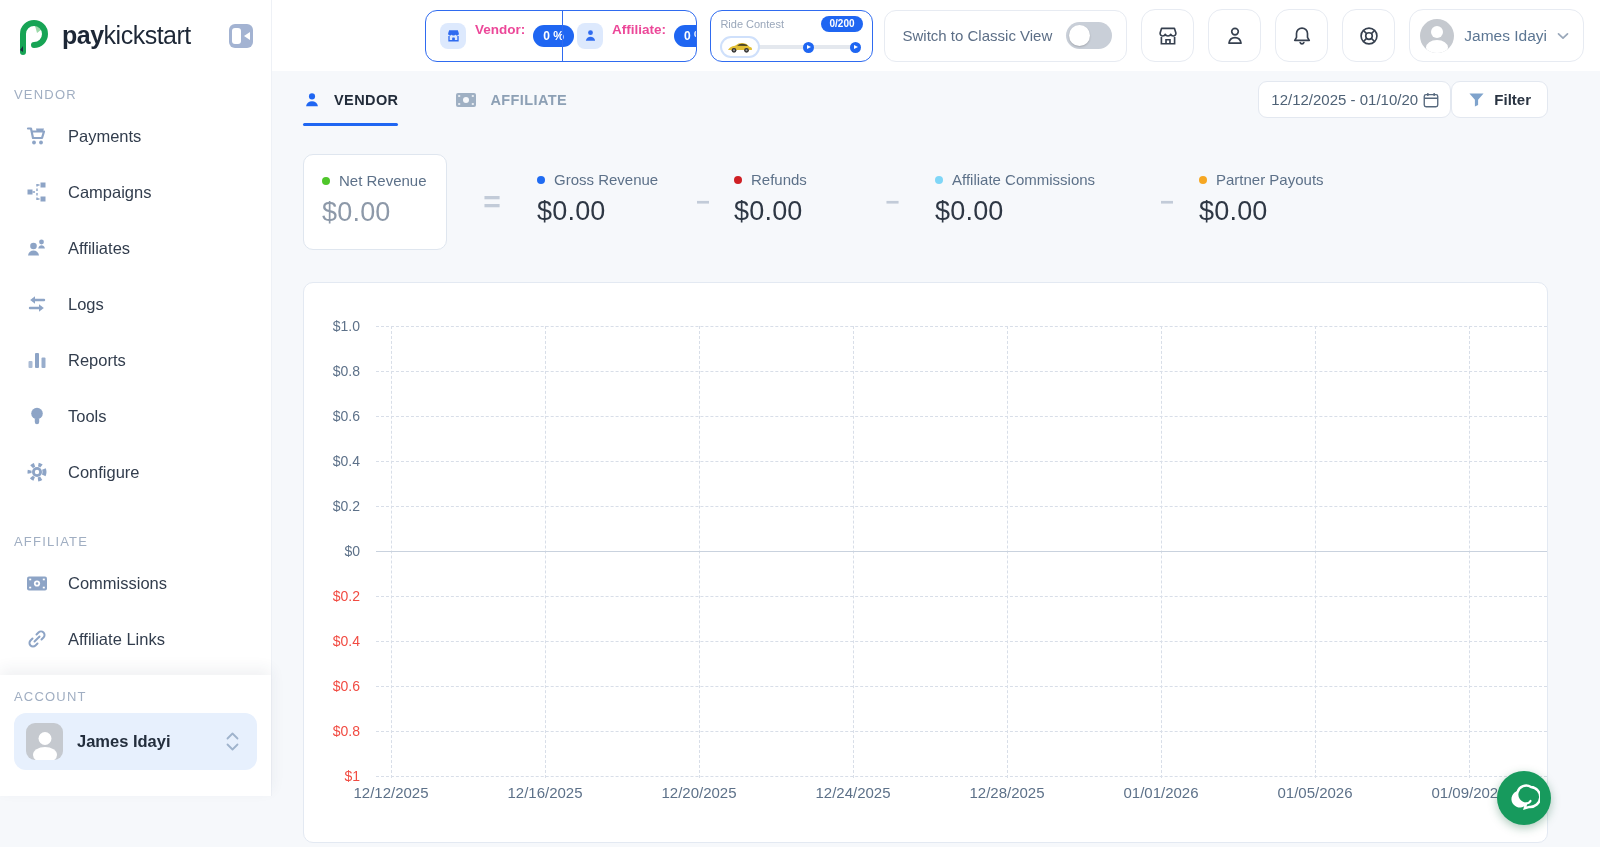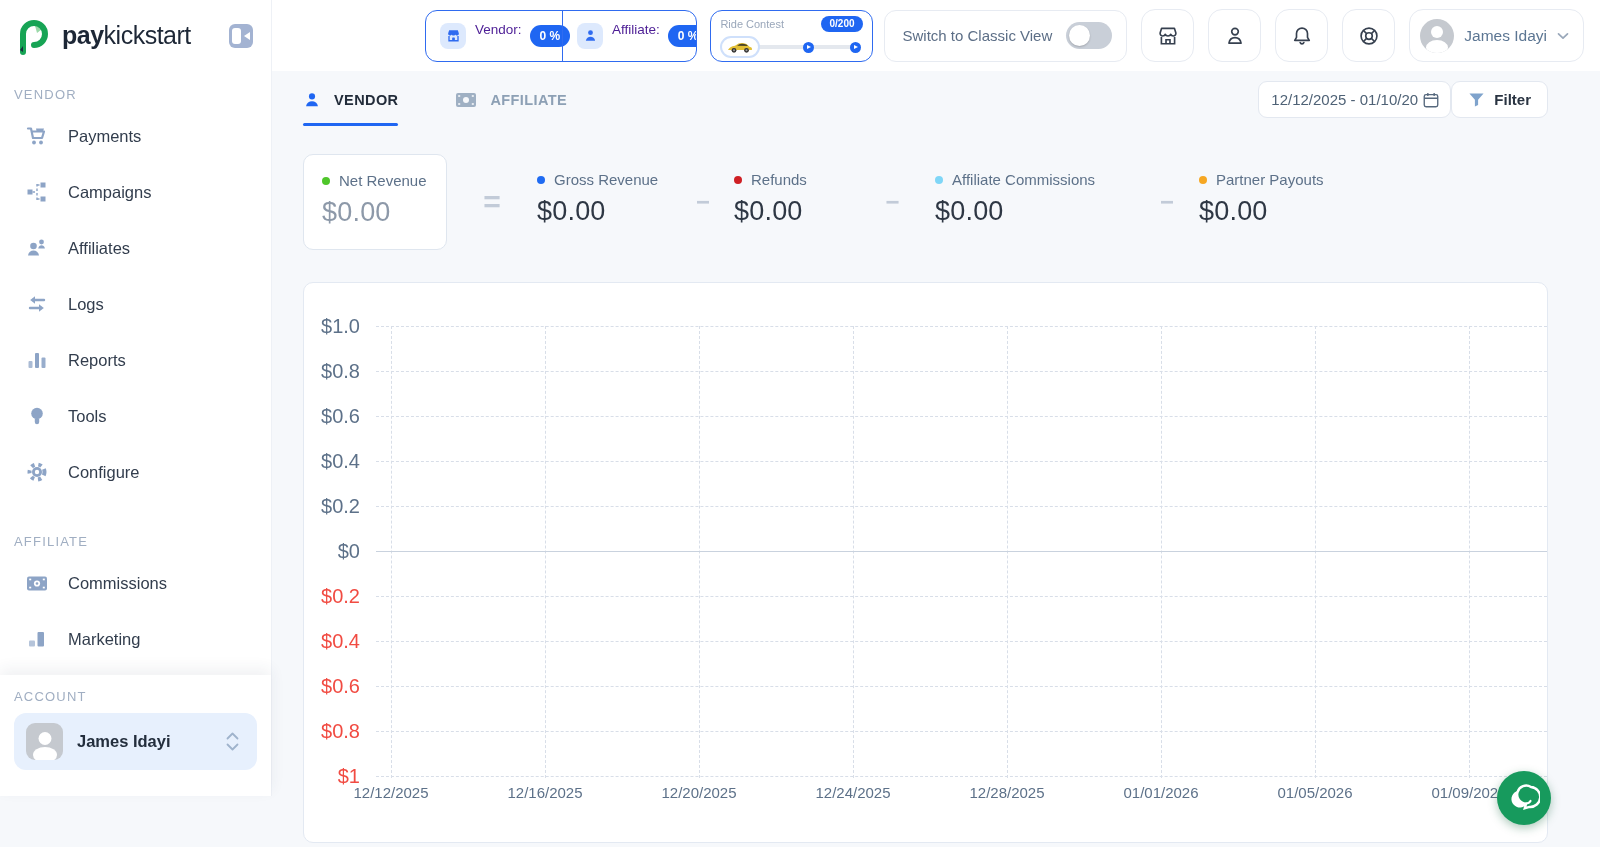--- a/index.html
+++ b/index.html
@@ -38,21 +38,21 @@
 
   
   .right-col { flex:1; display:flex; flex-direction:column; min-width:0; }
 
   
   .topbar { height:71px; background:#fff; display:flex; align-items:center; flex:none; }
   .pill-box { display:flex; height:52px; border:1.5px solid #2f6bf0; border-radius:12px; margin-left:153px; overflow:hidden; background:#fff; }
   .pill-half { display:flex; align-items:center; padding:0 14px; width:136px; }
   .pill-half + .pill-half { border-left:1.5px solid #2f6bf0; }
   .mini-chip { width:26px; height:26px; border-radius:8px; background:#dde9fd; color:#2f6bf0; display:flex; align-items:center; justify-content:center; flex:none; }
-  .pill-label { font-size:13.5px; font-weight:400; color:#4c1d95; margin:0 8px 12px 9px; white-space:nowrap; }
+  .pill-label { font-size:13.5px; font-weight:700; color:#ec4899; margin:0 8px 12px 9px; white-space:nowrap; }
   .pill-badge { background:#1f66f2; color:#fff; font-size:12px; font-weight:700; border-radius:20px; padding:4px 10px; white-space:nowrap; }
 
   .ride-box { width:163px; height:52px; border:1.5px solid #2f6bf0; border-radius:12px; margin-left:13px; padding:5px 9px 0 9px; background:#fff; }
   .ride-top { display:flex; align-items:center; justify-content:space-between; }
   .ride-title { font-size:11px; color:#9aa7ba; }
   .ride-badge { background:#1f66f2; color:#fff; font-size:10px; font-weight:700; border-radius:12px; padding:2.5px 8px; }
   .ride-track-wrap { position:relative; height:24px; margin-top:3px; }
   .ride-track { position:absolute; left:14px; right:4px; top:10px; height:4px; background:#e4e8ee; border-radius:2px; }
   .car-chip { position:absolute; left:0; top:1px; width:40px; height:22px; background:#fff; border:2px solid #cfe0fb; border-radius:12px; display:flex; align-items:center; justify-content:center; z-index:2; }
   .ride-dot { position:absolute; top:7px; width:11px; height:11px; border-radius:50%; background:#1f66f2; z-index:1; }
@@ -99,21 +99,21 @@
   .stat-op { display:flex; align-items:center; justify-content:center; color:#c2cbd8; font-weight:600; }
   .op-eq { width:90px; font-size:30px; }
   .op-minus { font-size:24px; }
   .w62{width:62px;} .w85{width:85px;} .w64{width:64px;}
   .g-gross{width:135px;} .g-refunds{width:116px;} .g-affcom{width:200px;}
 
   
   .chart-card { margin:32px 0 0 31px; width:1245px; height:561px; background:#fff; border:1px solid #e3e9f2; border-radius:10px; position:relative; overflow:hidden; flex:none; }
   .hline { position:absolute; left:72px; right:0; height:0; border-top:1px dashed #d8dee8; }
   .hline.zero { border-top:1px solid #c9d2de; }
-  .ylab { position:absolute; left:0; width:56px; text-align:right; font-size:20px; transform:translateY(-50%); }
+  .ylab { position:absolute; left:0; width:56px; text-align:right; font-size:14px; transform:translateY(-50%); }
   .vline { position:absolute; top:43px; height:452px; width:0; border-left:1px dashed #d8dee8; }
   .xlab { position:absolute; top:501px; width:130px; margin-left:-65px; text-align:center; font-size:15px; color:#5d7189; white-space:nowrap; }
 
   
   .chat-fab { position:fixed; left:1497px; top:771px; width:54px; height:54px; border-radius:50%; background:#179a5d; box-shadow:0 3px 10px rgba(20,100,60,.35); display:flex; align-items:center; justify-content:center; cursor:pointer; z-index:50; }
 
   svg { display:block; }
 </style>
 </head>
 <body>
@@ -219,20 +219,30 @@
               <rect x="1" y="1.5" width="20" height="14" rx="2" fill="currentColor"></rect>
               <circle cx="11" cy="8.5" r="3.1" fill="#fff"></circle>
               <circle cx="11" cy="8.5" r="1.3" fill="currentColor"></circle>
               <rect x="3.2" y="3.6" width="2" height="1.7" fill="#fff"></rect>
               <rect x="16.8" y="3.6" width="2" height="1.7" fill="#fff"></rect>
               <rect x="3.2" y="11.7" width="2" height="1.7" fill="#fff"></rect>
               <rect x="16.8" y="11.7" width="2" height="1.7" fill="#fff"></rect>
             </svg>
           </span>
           <span class="ni-label">Commissions</span>
+        </div>
+        <div class="nav-item">
+          <span class="ni-icon">
+            <svg width="22" height="22" viewBox="0 0 22 22">
+              <path d="M8.5 13.5l5-5" fill="none" stroke="currentColor" stroke-width="2" stroke-linecap="round"></path>
+              <path d="M10.5 6.5 l2-2a3.5 3.5 0 0 1 5 5l-2 2" fill="none" stroke="currentColor" stroke-width="2" stroke-linecap="round"></path>
+              <path d="M11.5 15.5 l-2 2a3.5 3.5 0 0 1-5-5l2-2" fill="none" stroke="currentColor" stroke-width="2" stroke-linecap="round"></path>
+            </svg>
+          </span>
+          <span class="ni-label">Affiliate Links</span>
         </div>
         <div class="nav-item">
           <span class="ni-icon">
             <svg width="22" height="22" viewBox="0 0 22 22">
               <rect x="3" y="12.5" width="6" height="6" rx="1" fill="currentColor" opacity="0.65"></rect>
               <rect x="11.5" y="4" width="6.5" height="14.5" rx="1" fill="currentColor"></rect>
             </svg>
           </span>
           <span class="ni-label">Marketing</span>
         </div>

